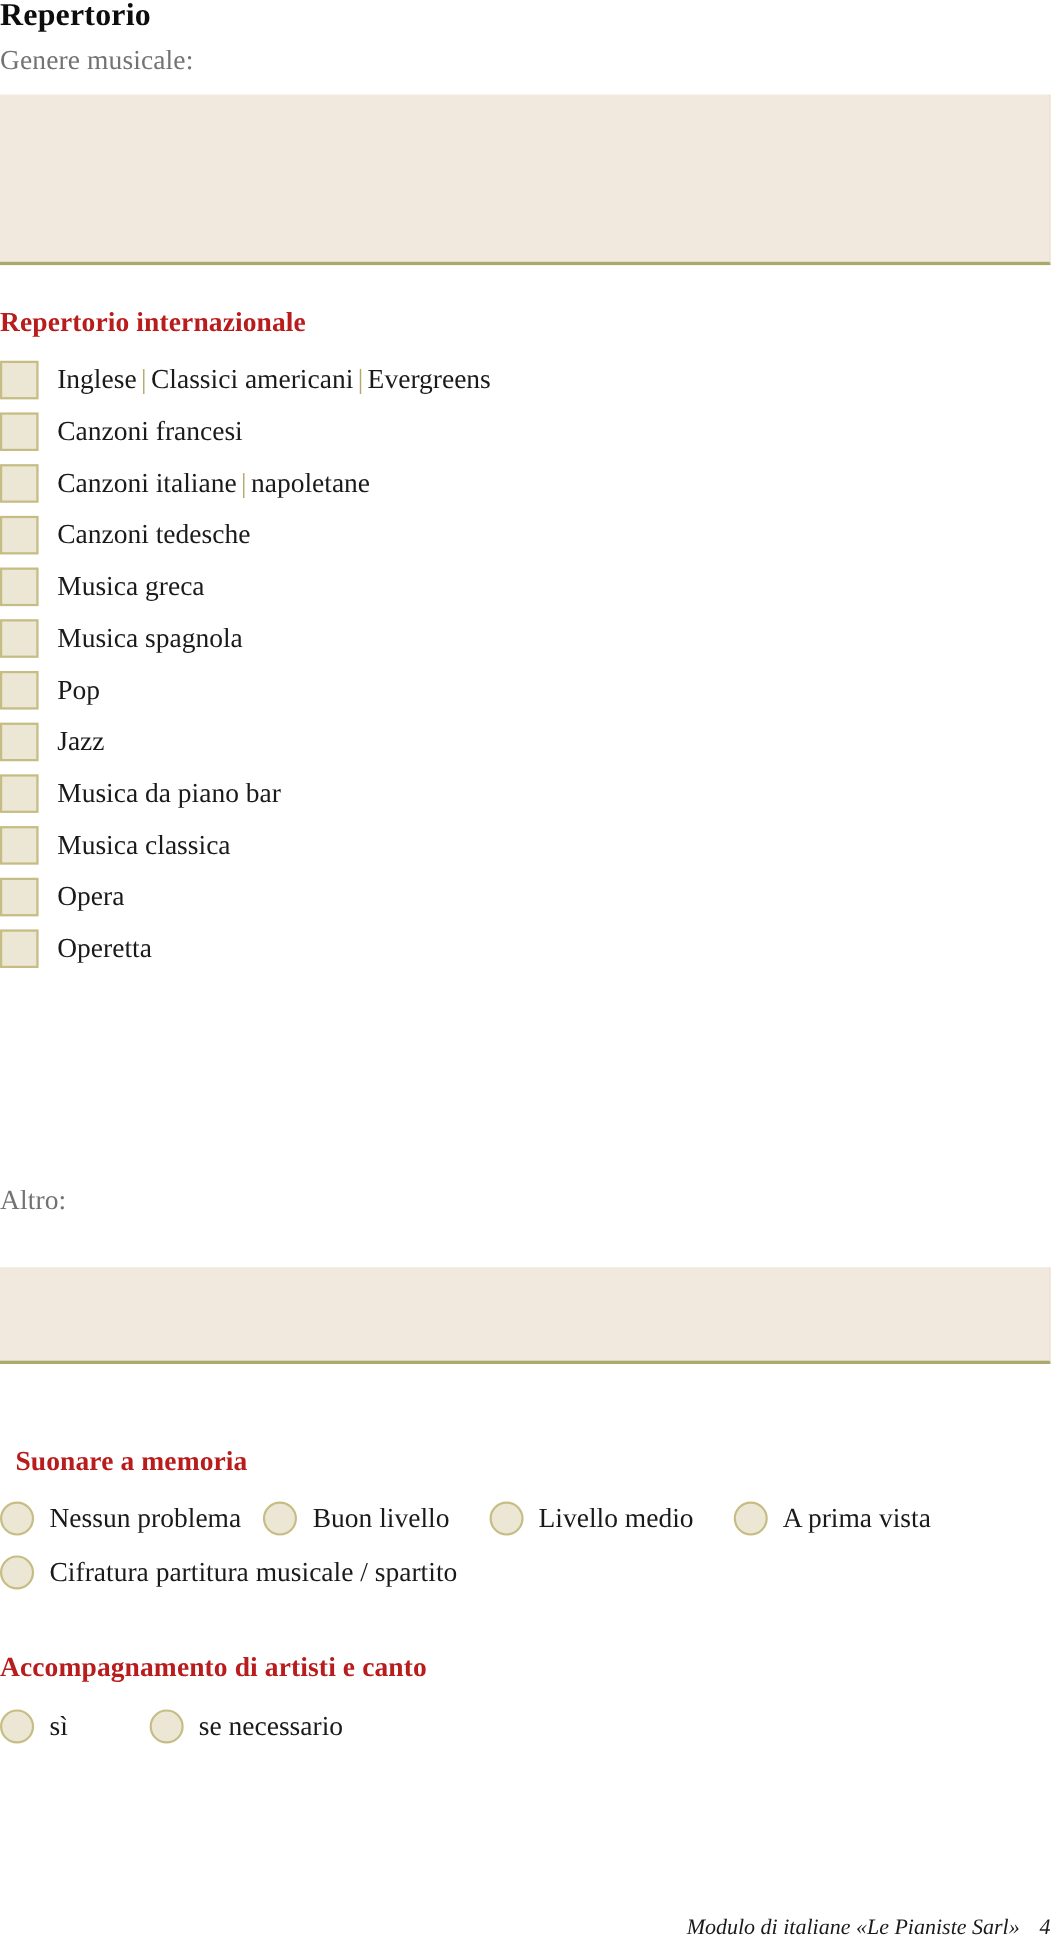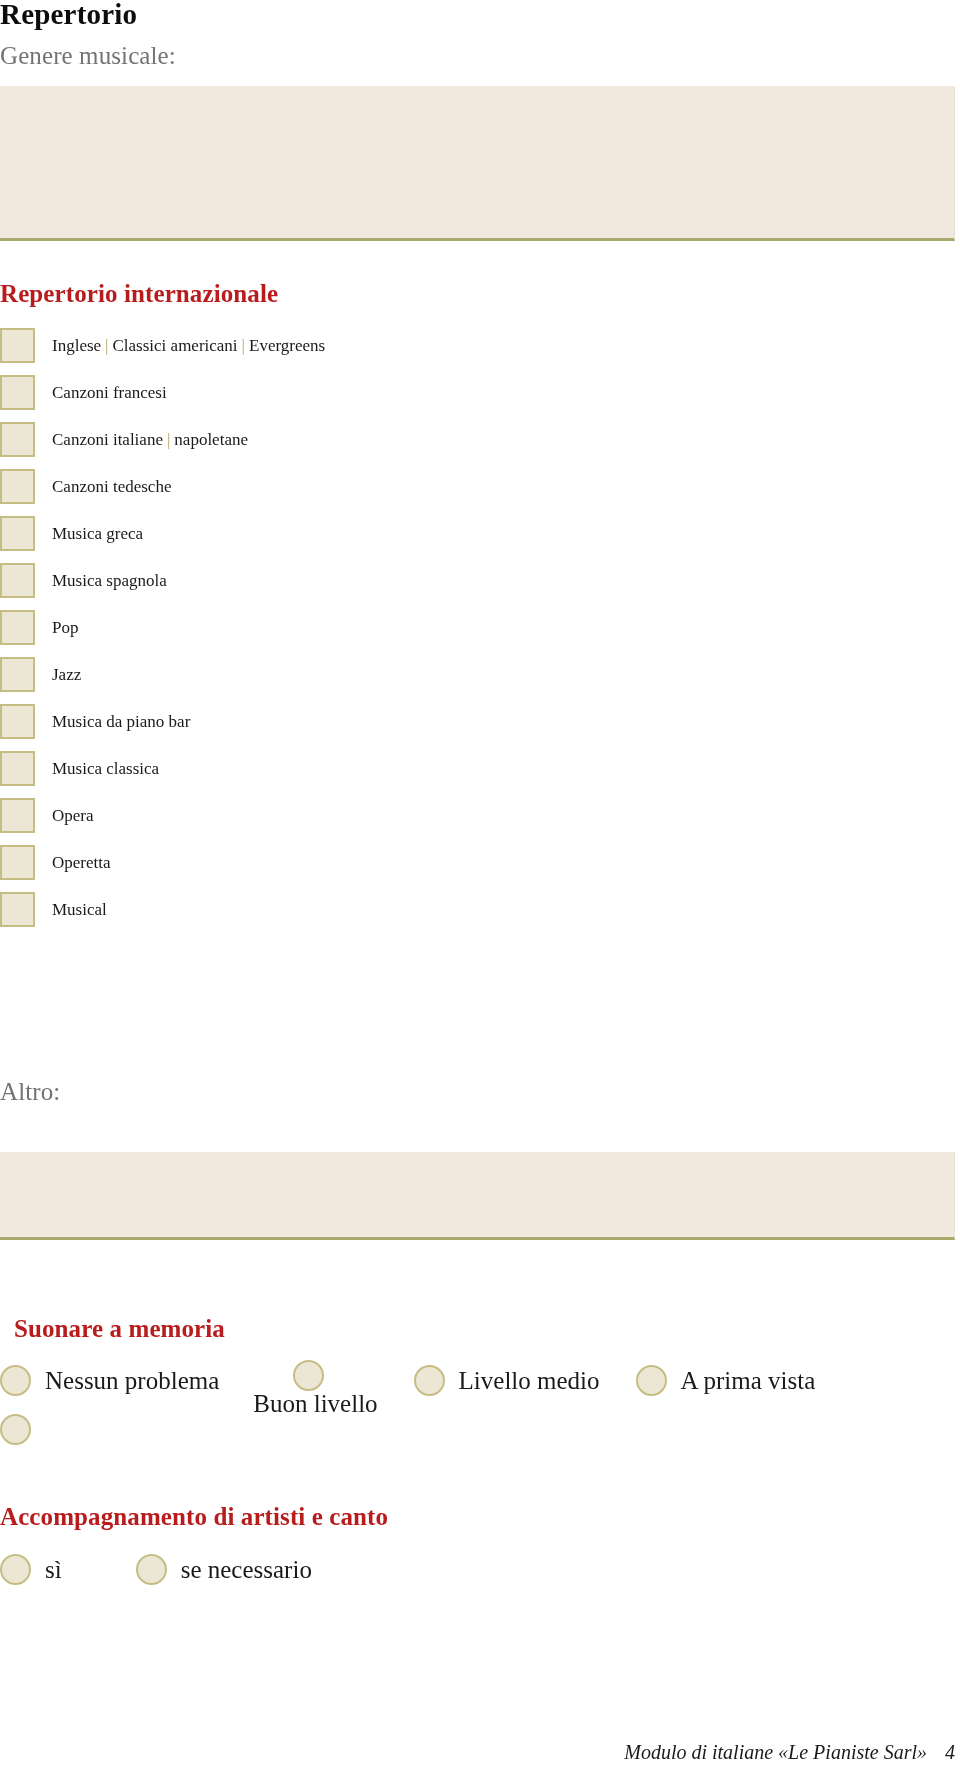--- a/index.html
+++ b/index.html
@@ -87,21 +87,21 @@
     width: 35px;
     height: 35px;
     background: #ece7d5;
     border: 2px solid #c6bd84;
     display: inline-block;
     cursor: pointer;
   }
 
   .cb-label {
     margin-left: 17px;
-    font-size: 17px;
+    font-size: 25px;
     line-height: 1;
     white-space: nowrap;
     color: #1a1a1a;
   }
 
   .sep {
     color: #b3a867;
     padding: 0 4px;
     font-weight: normal;
   }
@@ -225,57 +225,54 @@
     <div class="cb-row">
       <span class="cb-box"></span>
       <span class="cb-label">Opera</span>
     </div>
 
     <div class="cb-row">
       <span class="cb-box"></span>
       <span class="cb-label">Operetta</span>
     </div>
 
-    <div class="cb-row">
-      <span class="cb-box"></span>
-      <span class="cb-label">Musical</span>
-    </div>
 
   </div>
 
   <div class="label-line" style="left:0px; top:1078px;">Altro:</div>
 
   <div style="position:absolute; left:0px; top:1152px; width:955px; height:88px;">
     <textarea class="field" style="height: 88px;" placeholder=""></textarea>
   </div>
 
   <div class="section-heading" style="left:14px; top:1315px;">Suonare a memoria</div>
 
   <div class="radio-row" style="left:0px; top:1360px;">
     <span class="radio-opt" style="margin-right:20px;">
       <span class="radio-dot"></span>
       <span class="radio-label">Nessun problema</span>
     </span>
-    <span class="radio-opt" style="margin-right:36px;flex-direction:column;">
+    <span class="radio-opt" style="margin-right:36px;">
       <span class="radio-dot"></span>
       <span class="radio-label">Buon livello</span>
     </span>
     <span class="radio-opt" style="margin-right:36px;">
       <span class="radio-dot"></span>
       <span class="radio-label">Livello medio</span>
     </span>
     <span class="radio-opt">
       <span class="radio-dot"></span>
       <span class="radio-label">A prima vista</span>
     </span>
   </div>
 
   <div class="radio-row" style="left:0px; top:1409px;">
     <span class="radio-opt">
       <span class="radio-dot"></span>
+      <span class="radio-label">Cifratura partitura musicale / spartito</span>
     </span>
   </div>
 
   <div class="section-heading" style="left:0px; top:1503px;">Accompagnamento di artisti e canto</div>
 
   <div class="radio-row" style="left:0px; top:1549px;">
     <span class="radio-opt" style="margin-right:74px;">
       <span class="radio-dot"></span>
       <span class="radio-label">sì</span>
     </span>

